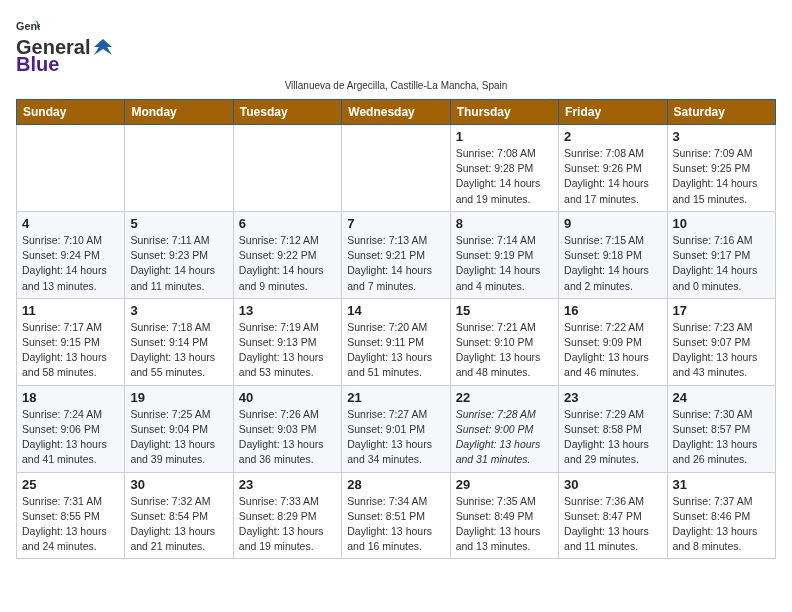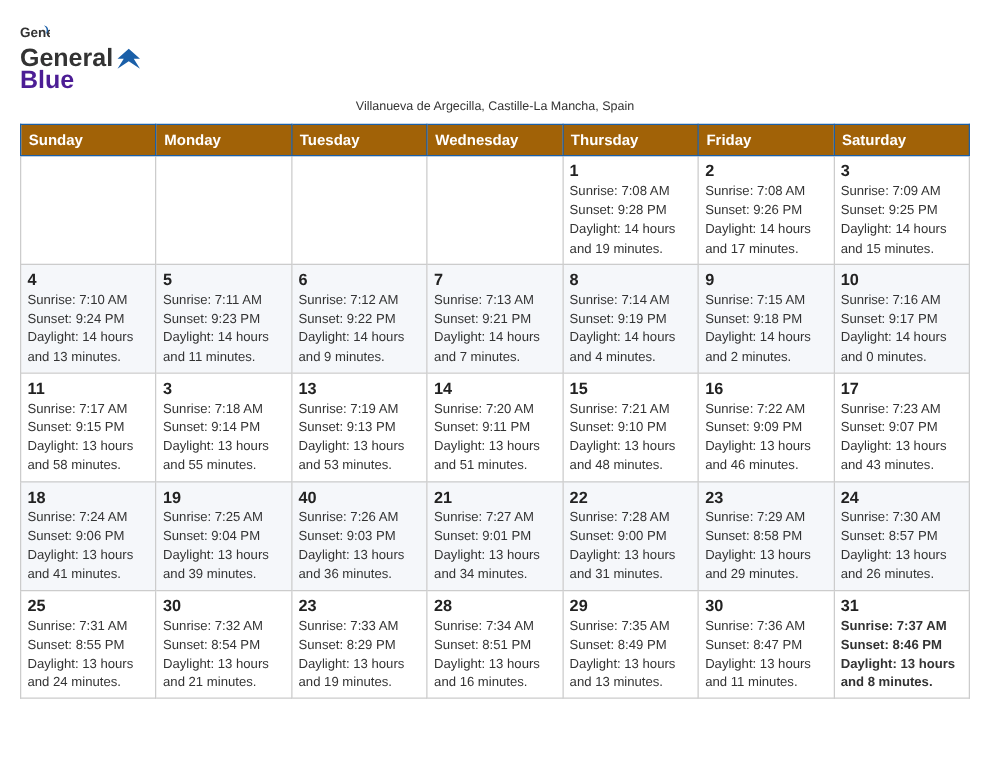--- a/index.html
+++ b/index.html
@@ -276,21 +276,21 @@
         </td>
         <td>
           <span class="day-number">21</span>
           <div class="day-info" style="white-space: pre-line;">Sunrise: 7:27 AM
 Sunset: 9:01 PM
 Daylight: 13 hours
 and 34 minutes.</div>
         </td>
         <td>
           <span class="day-number">22</span>
-          <div class="day-info" style="white-space: pre-line;">Sunrise: 7:28 AM
+          <div class="day-info" style="white-space: pre-line; font-style: italic;">Sunrise: 7:28 AM
 Sunset: 9:00 PM
 Daylight: 13 hours
 and 31 minutes.</div>
         </td>
         <td>
           <span class="day-number">23</span>
           <div class="day-info" style="white-space: pre-line;">Sunrise: 7:29 AM
 Sunset: 8:58 PM
 Daylight: 13 hours
 and 29 minutes.</div>
@@ -341,20 +341,20 @@
         </td>
         <td>
           <span class="day-number">30</span>
           <div class="day-info" style="white-space: pre-line;">Sunrise: 7:36 AM
 Sunset: 8:47 PM
 Daylight: 13 hours
 and 11 minutes.</div>
         </td>
         <td>
           <span class="day-number">31</span>
-          <div class="day-info" style="white-space: pre-line; font-weight: bold;">Sunrise: 7:37 AM
+          <div class="day-info" style="white-space: pre-line;">Sunrise: 7:37 AM
 Sunset: 8:46 PM
 Daylight: 13 hours
 and 8 minutes.</div>
         </td>
       </tr>
     </tbody>
 </table>
 
 </body></html>

